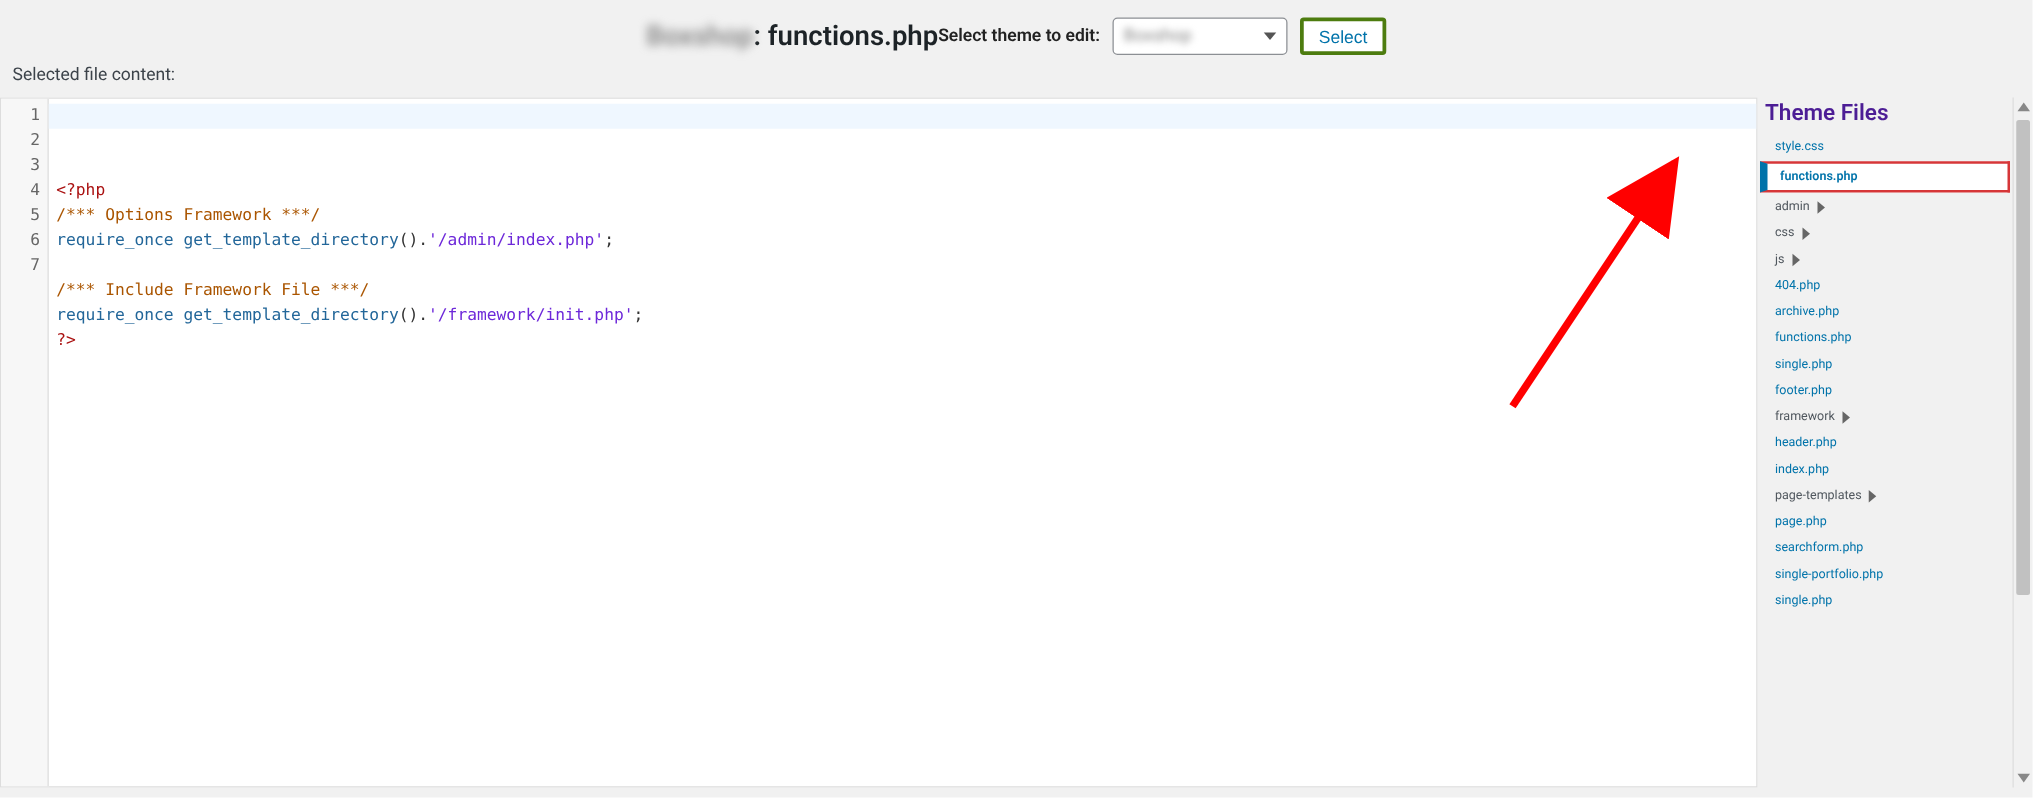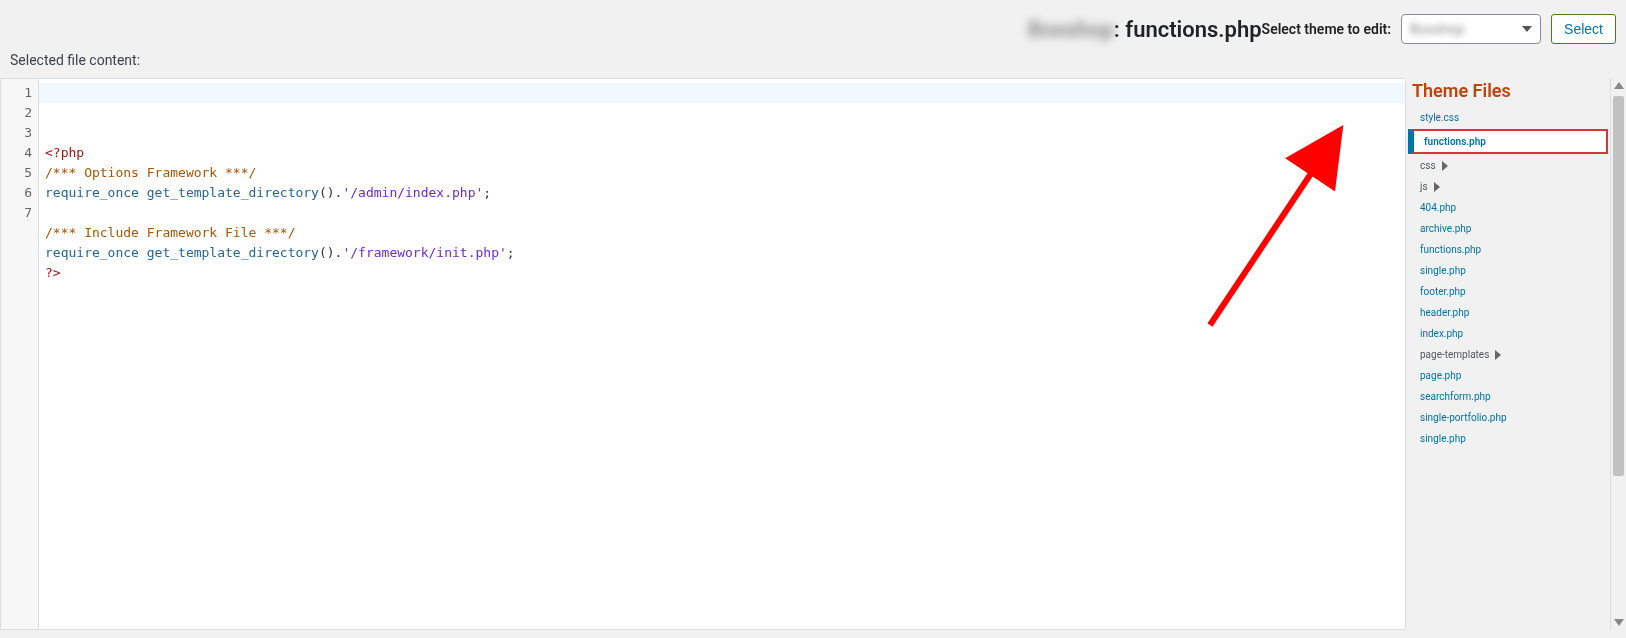--- a/index.html
+++ b/index.html
@@ -4,33 +4,33 @@
 <style>
   *{box-sizing:border-box}
   html,body{margin:0;padding:0}
   body{
     width:1626px;height:638px;
     background:#f1f1f1;
     font-family:-apple-system,BlinkMacSystemFont,"Segoe UI",Roboto,Helvetica,Arial,sans-serif;
     font-size:14px;color:#32373c;overflow:hidden;position:relative;
   }
   
-  .hdr{display:flex;align-items:center;justify-content:flex-end;padding:14px 10px 8px 10px}
+  .hdr{display:flex;align-items:center;justify-content:center;padding:14px 10px 8px 10px}
   .title{font-size:22px;font-weight:600;color:#1d2327}
   .title .blur{filter:blur(4px);color:#888}
   .sel-wrap{display:flex;align-items:center;gap:10px}
   .sel-label{font-size:14px;color:#222;font-weight:600}
   .theme-select{
     height:30px;width:140px;background:#fff;border:1px solid #8c8f94;border-radius:4px;
     display:flex;align-items:center;justify-content:space-between;padding:0 8px;cursor:pointer;
   }
   .theme-select span.blur{filter:blur(3px);color:#888}
   .chev{width:0;height:0;border-left:5px solid transparent;border-right:5px solid transparent;border-top:6px solid #555}
   .select-btn{
-    height:30px;padding:0 12px;background:#fff;border:1px solid #4d7c0f;border-radius:3px;
+    height:30px;padding:0 12px;background:#fff;border:3px solid #4d7c0f;border-radius:3px;
     color:#0073aa;font-size:14px;cursor:pointer;
   }
   .sub{padding:0 10px 10px 10px;font-size:14px;color:#3c434a}
 
   
   .cols{display:flex;align-items:stretch;height:552px}
   .editor-col{flex:1;display:flex;background:#fff;border:1px solid #ddd;}
   .gutter{
     width:38px;background:#f7f7f7;border-right:1px solid #ddd;
     font-family:Consolas,Monaco,monospace;font-size:13px;color:#666;
@@ -47,21 +47,21 @@
   .fn{color:#269}
   .op{color:#333}
   .cm{color:#a50}
   .str{color:#6d28d9}
   .tag{color:#a11}
   .punc{color:#333}
 
   
   .side-col{width:220px;display:flex;position:relative}
   .side-inner{flex:1;display:flex;flex-direction:column;padding-left:0}
-  .side-title{font-size:18px;font-weight:600;color:#c2410c;padding:2px 0 6px 6px}
+  .side-title{font-size:18px;font-weight:600;color:#4c1d95;padding:2px 0 6px 6px}
   .file-list{flex:1;overflow-y:auto}
   .file-item{
     padding:5px 10px 5px 14px;font-size:10px;color:#0073aa;cursor:pointer;
     display:flex;align-items:center;gap:6px;
   }
   .file-item.folder{color:#50575e}
   .file-item .tri{
     width:0;height:0;display:inline-block;
     border-top:5px solid transparent;border-bottom:5px solid transparent;border-left:6px solid #666;
   }
@@ -121,20 +121,24 @@
     <div class="side-inner">
       <div class="side-title">Theme Files</div>
       <div class="file-list" id="filelist">
           <div class="file-item">
             <span>style.css</span>
           </div>
           <div class="file-item active">
             <span>functions.php</span>
           </div>
           <div class="file-item folder">
+            <span>admin</span>
+            <span class="tri"></span>
+          </div>
+          <div class="file-item folder">
             <span>css</span>
             <span class="tri"></span>
           </div>
           <div class="file-item folder">
             <span>js</span>
             <span class="tri"></span>
           </div>
           <div class="file-item">
             <span>404.php</span>
           </div>
@@ -142,20 +146,24 @@
             <span>archive.php</span>
           </div>
           <div class="file-item">
             <span>functions.php</span>
           </div>
           <div class="file-item">
             <span>single.php</span>
           </div>
           <div class="file-item">
             <span>footer.php</span>
+          </div>
+          <div class="file-item folder">
+            <span>framework</span>
+            <span class="tri"></span>
           </div>
           <div class="file-item">
             <span>header.php</span>
           </div>
           <div class="file-item">
             <span>index.php</span>
           </div>
           <div class="file-item folder">
             <span>page-templates</span>
             <span class="tri"></span>

